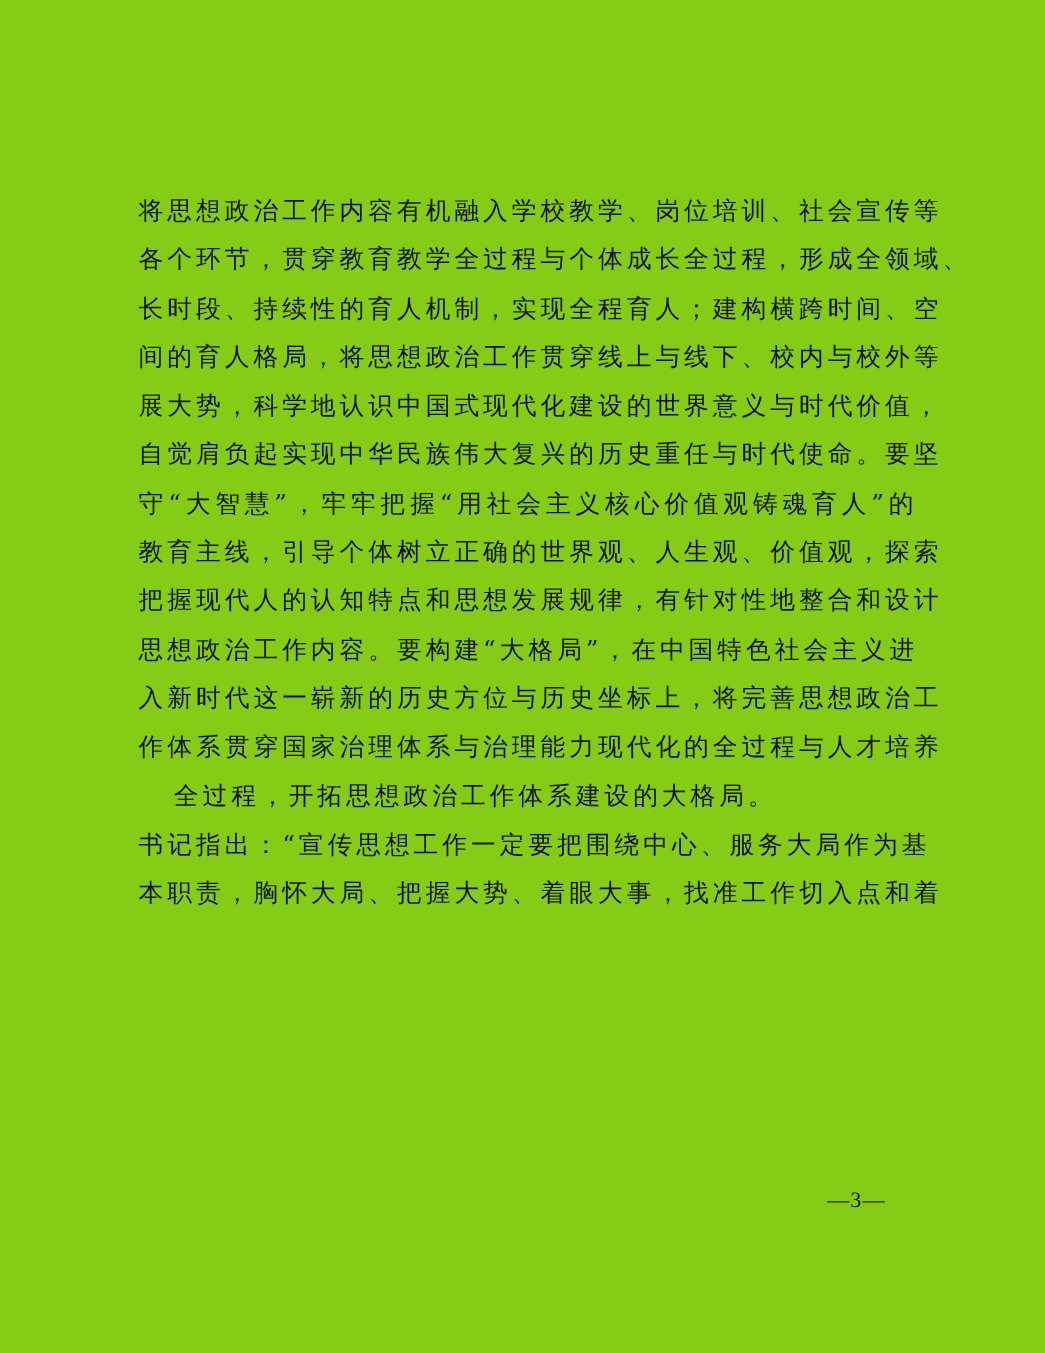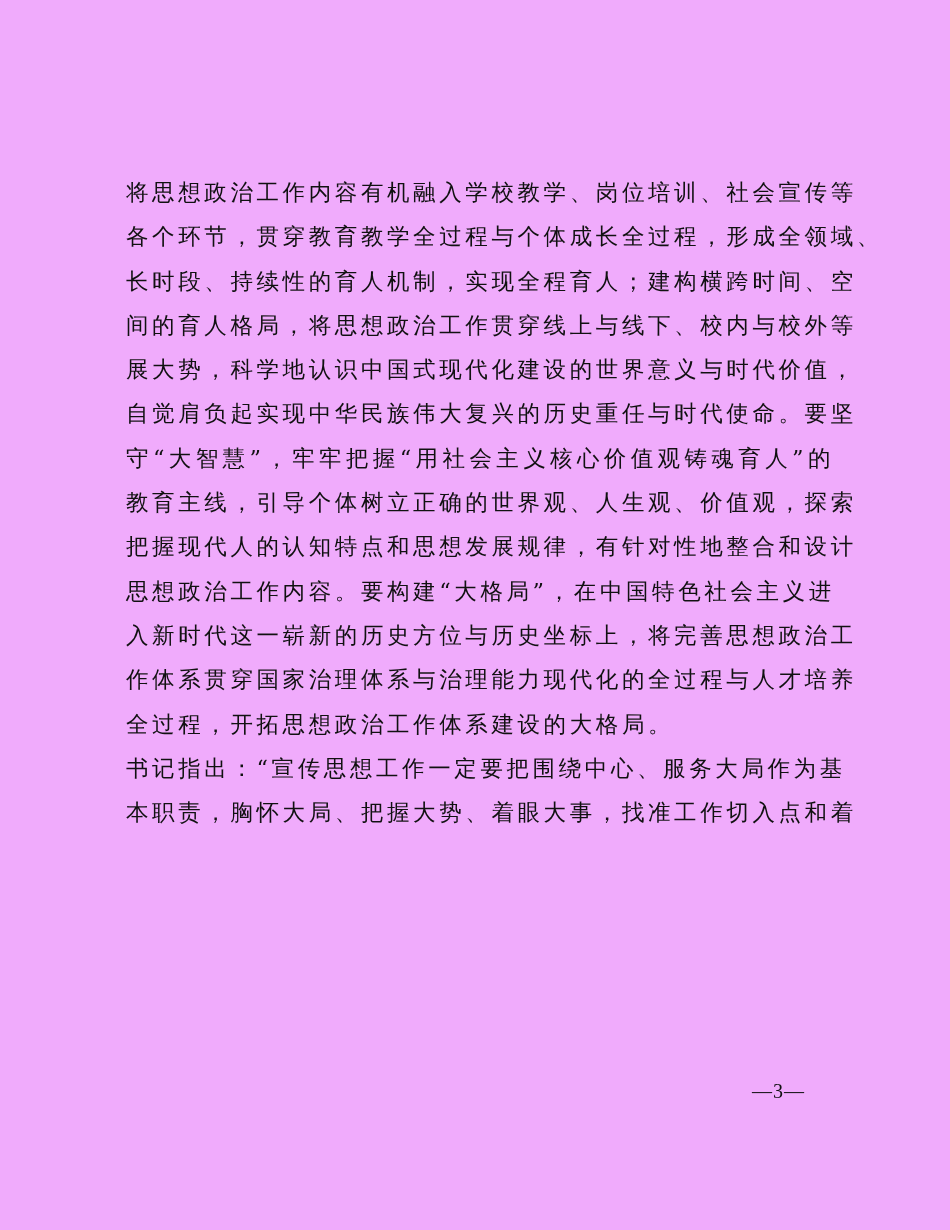--- a/index.html
+++ b/index.html
@@ -1,22 +1,22 @@
 <!DOCTYPE html>
 <html><head>
 <meta charset="utf-8">
 <style>
   html, body { margin: 0; padding: 0; background: #ffffff; }
   body { width: 950px; height: 1230px; position: relative; overflow: hidden;
          font-family: "DejaVu Serif", "Liberation Serif", serif; color: #111; }
-  .page { position: absolute; left: 0; top: 0; width: 950px; height: 1230px; background: #f0abfc; }
+  .page { position: absolute; left: 0; top: 0; width: 950px; height: 1230px; background: #84cc16; }
   .body-text { position: absolute; left: 126px; top: 170px; width: 708px; }
   .line { height: 44.3px; line-height: 44.3px; font-size: 22.5px; white-space: nowrap;
           letter-spacing: 3.6px; text-align: justify; text-align-last: justify; }
-  .line.last { text-align-last: left; }
+  .line.last { text-align-last: left; margin-left: 32px; }
   .line.indent { padding-left: 47px; }
   .page-number { position: absolute; left: 752px; top: 1080px; font-size: 20px;
                  font-family: "Liberation Serif", serif; letter-spacing: 1px; color: #111; }
 </style>
 </head>
 <body>
 
 <div class="page">
   <div class="body-text">
     <div class="line">将思想政治工作内容有机融入学校教学、岗位培训、社会宣传等</div>

